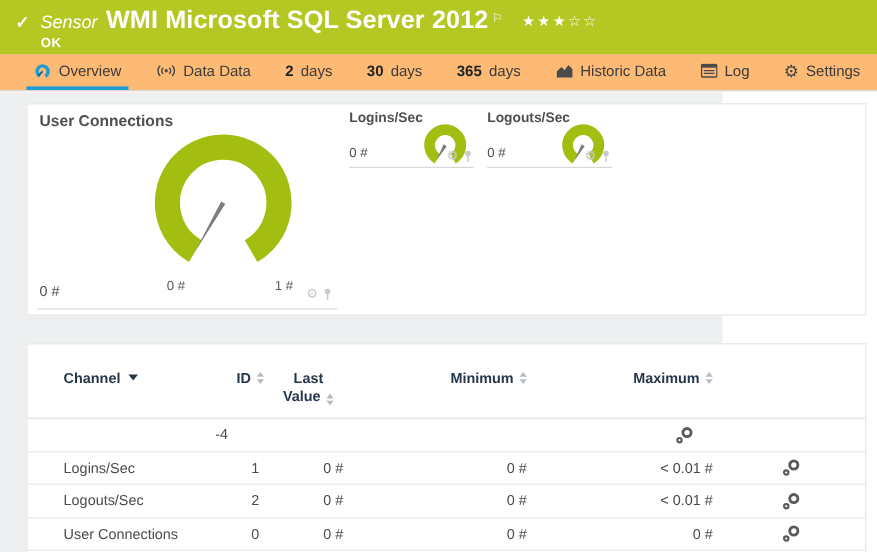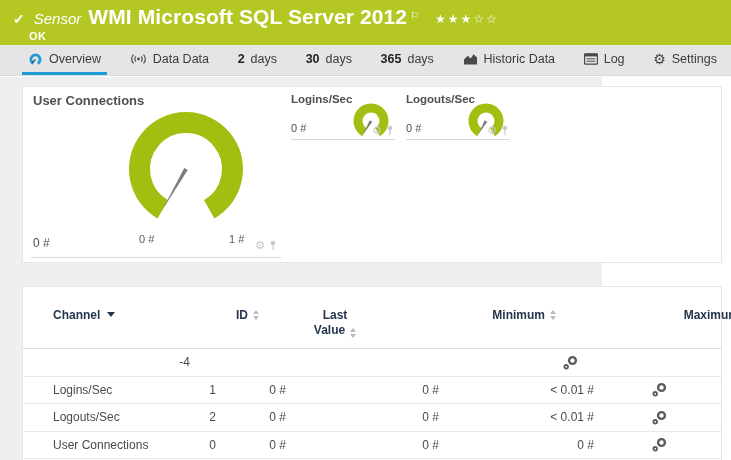--- a/index.html
+++ b/index.html
@@ -12,24 +12,24 @@
   .app{position:relative;width:731px;height:460px;}
 
   
   .banner{height:45px;background:var(--banner-green);color:#fff;padding:5px 12px 0 13px;}
   .banner-row1{display:flex;align-items:baseline;}
   .check{font-weight:bold;font-size:14px;}
   .kind{font-style:italic;font-size:15px;margin-left:9px;}
   .btitle{font-weight:bold;font-size:21px;margin-left:7px;letter-spacing:.1px;}
   .flag{font-size:10px;position:relative;top:-5px;margin-left:3px;}
   .stars{font-size:12px;letter-spacing:2px;margin-left:16px;position:relative;top:-1px;}
-  .okline{font-size:11px;font-weight:bold;margin-left:16px;margin-top:1px;letter-spacing:.4px;}
-
-  
-  .tabbar{height:31px;background:#e5e5e5;border-bottom:1px solid #d8dadb;display:flex;
+  .okline{font-size:11px;font-weight:bold;margin-left:21px;margin-top:1px;letter-spacing:.4px;}
+
+  
+  .tabbar{height:31px;background:#fdba74;border-bottom:1px solid #d8dadb;display:flex;
           justify-content:space-between;padding:0 8px 0 22px;}
   .tab{display:flex;align-items:center;gap:6px;font-size:12.5px;color:#3b3b3b;cursor:pointer;
        padding:0 6px;border-bottom:3px solid transparent;white-space:nowrap;}
   .tab.active{border-bottom-color:var(--accent-blue);}
   .tab b{font-weight:bold;color:#222;}
   .tab .gearchar{font-size:14px;color:#444;line-height:1;}
 
   
   .content{position:absolute;left:0;top:77px;width:602px;height:383px;background:var(--page-bg);}
   .card{position:absolute;background:var(--card-bg);border:1px solid #e4e6e7;}
@@ -54,21 +54,21 @@
   .w-small .wicons{right:1px;bottom:3px;}
   .wicons .gearchar{font-size:11px;color:#c9c9c9;line-height:1;}
   .biggauge{position:absolute;left:90px;top:13px;}
   .smallgauge{position:absolute;left:60px;top:11px;}
   .garc{fill:none;stroke:var(--gauge-green);}
   .gneedle{fill:var(--needle-gray);}
 
   
   .tgrid{display:grid;grid-template-columns:141px 26px 74px 153px 155px 1fr;padding:0 30px;}
   .thead{padding-top:21px;padding-bottom:10px;border-bottom:1px solid #dcdfe1;
-         font-size:12px;font-weight:bold;color:var(--header-navy);gap:39px;}
+         font-size:12px;font-weight:bold;color:var(--header-navy);}
   .th{display:flex;align-items:flex-start;}
   .th-id,.th-min,.th-max{justify-content:flex-end;text-align:center;}
   .th-min,.th-max{padding-right:8px;}
   .th-id{padding-right:0;}
   .th-last{flex-direction:column;align-items:center;line-height:1.25;}
   .th-last .l2{display:flex;align-items:center;}
   .sortpair{display:inline-flex;flex-direction:column;gap:2px;margin-left:5px;position:relative;top:2px;}
   .tri-up{width:0;height:0;border-left:3.5px solid transparent;border-right:3.5px solid transparent;
           border-bottom:4px solid #b3bcc4;}
   .tri-dn{width:0;height:0;border-left:3.5px solid transparent;border-right:3.5px solid transparent;

